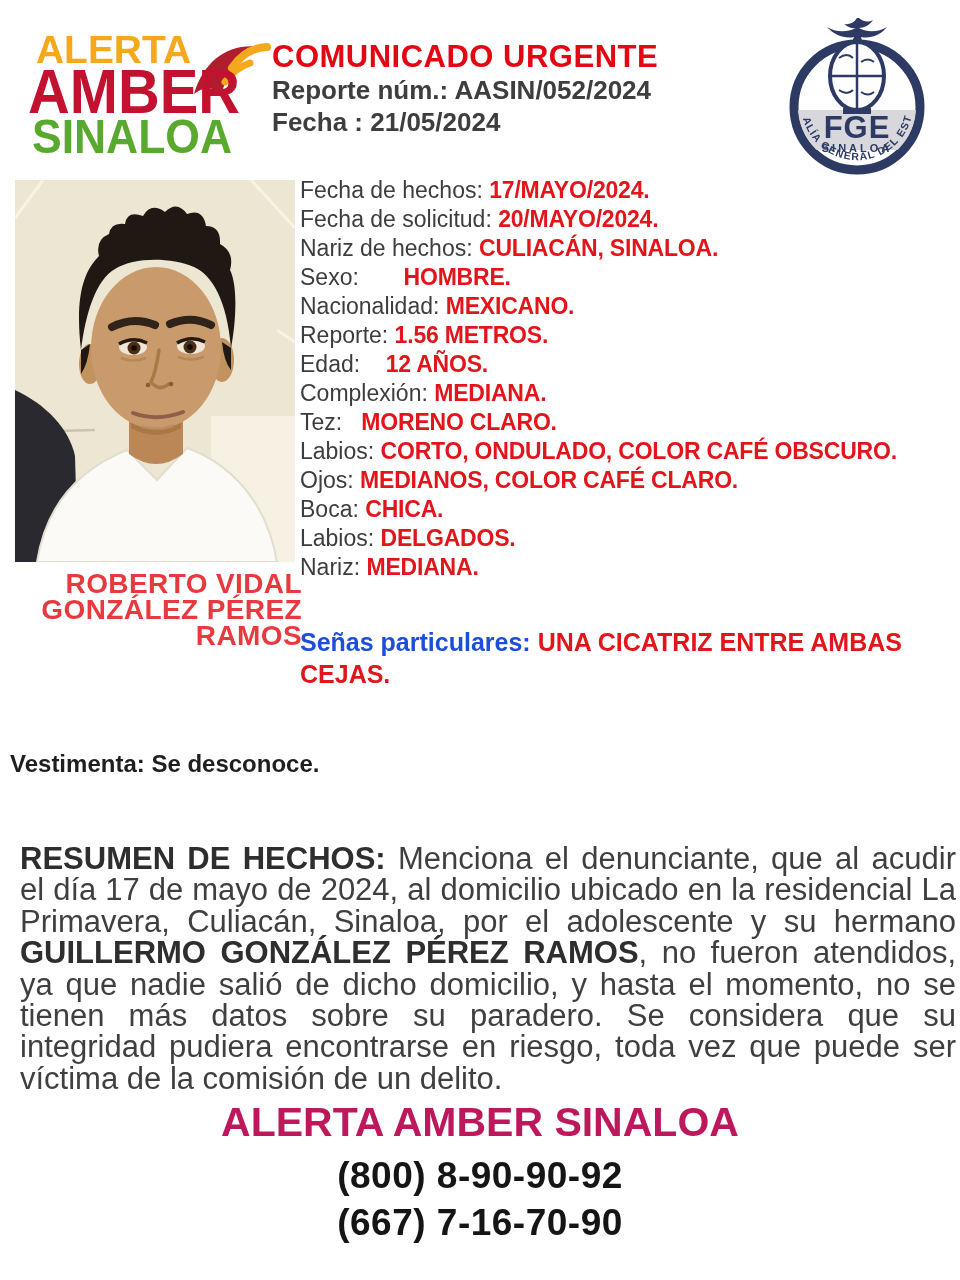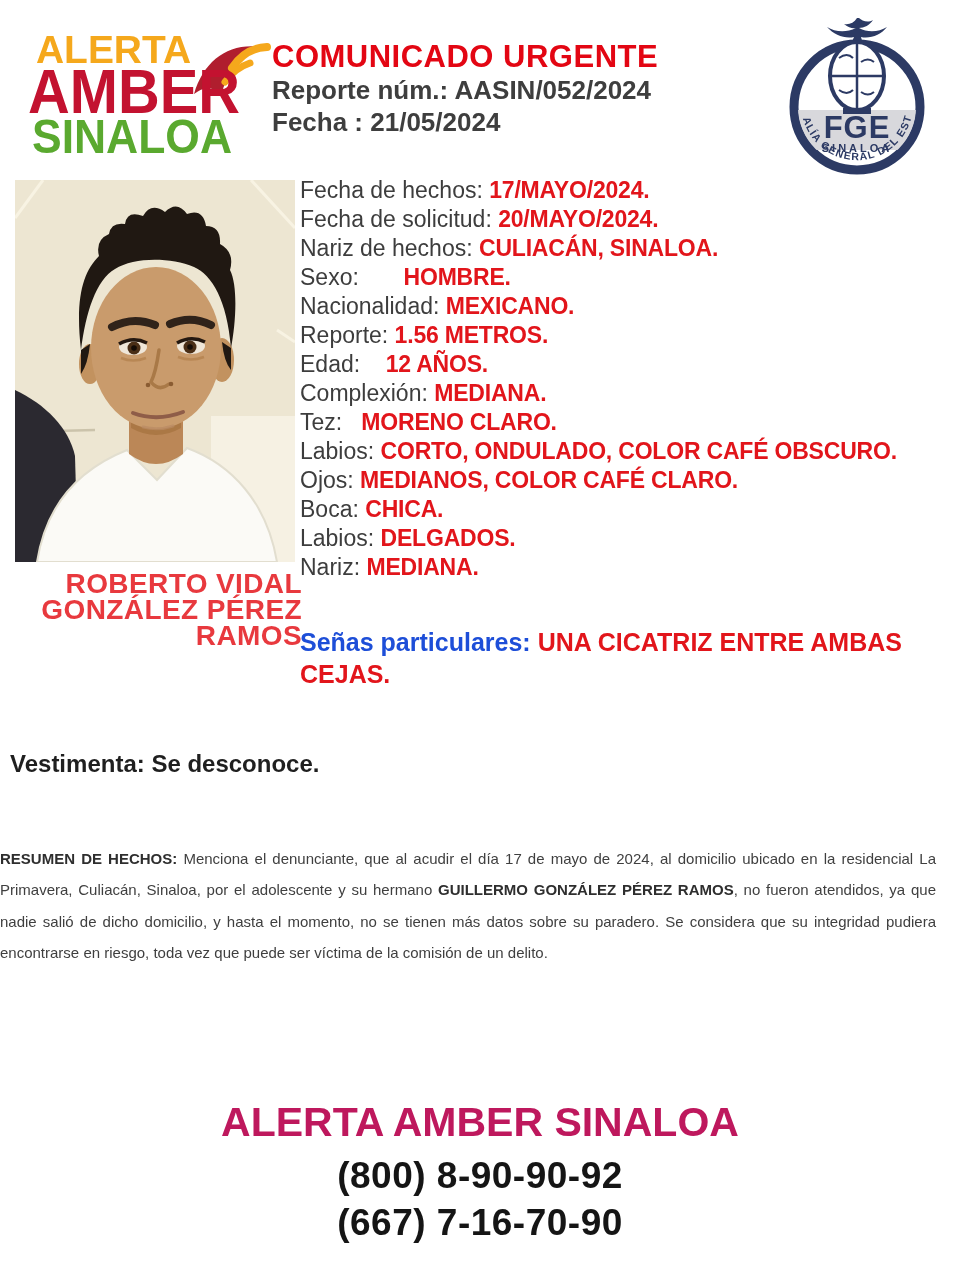--- a/index.html
+++ b/index.html
@@ -23,22 +23,22 @@
   .details{position:absolute;left:300px;top:176px;width:658px;}
   .info-row{font-size:23px;line-height:29px;white-space:pre;color:#3d3d3d;}
   .info-row .lbl{white-space:pre;font-weight:400;}
   .info-row .val{font-weight:700;color:#e2151b;letter-spacing:-.2px;}
   .senas{position:absolute;left:300px;top:626px;width:648px;font-size:25px;line-height:32px;font-weight:700;}
   .senas .lbl{color:#1d4ed8;white-space:pre;}
   .senas .val{color:#e2151b;}
   .vestimenta{position:absolute;left:10px;top:750px;width:900px;font-size:24px;font-weight:700;color:#1f1f1f;}
   
   .resumen{
-    position:absolute;left:0;top:843px;width:936px;
-    font-size:15px;line-height:31.4px;color:#3f3f3f;text-align:justify;
+    position:absolute;left:20px;top:843px;width:936px;
+    font-size:31px;line-height:31.4px;color:#3f3f3f;text-align:justify;
   }
   .resumen .b{font-weight:700;color:#2e2e2e;}
   
   .footer{position:absolute;left:0;top:1098px;width:960px;text-align:center;}
   .footer-title{font-size:41px;font-weight:800;color:#be185d;letter-spacing:0;line-height:48px;margin-bottom:6px;}
   .footer-phone{font-size:37px;font-weight:700;color:#151515;line-height:47px;letter-spacing:.5px;}
 </style>
 </head>
 <body>
 

